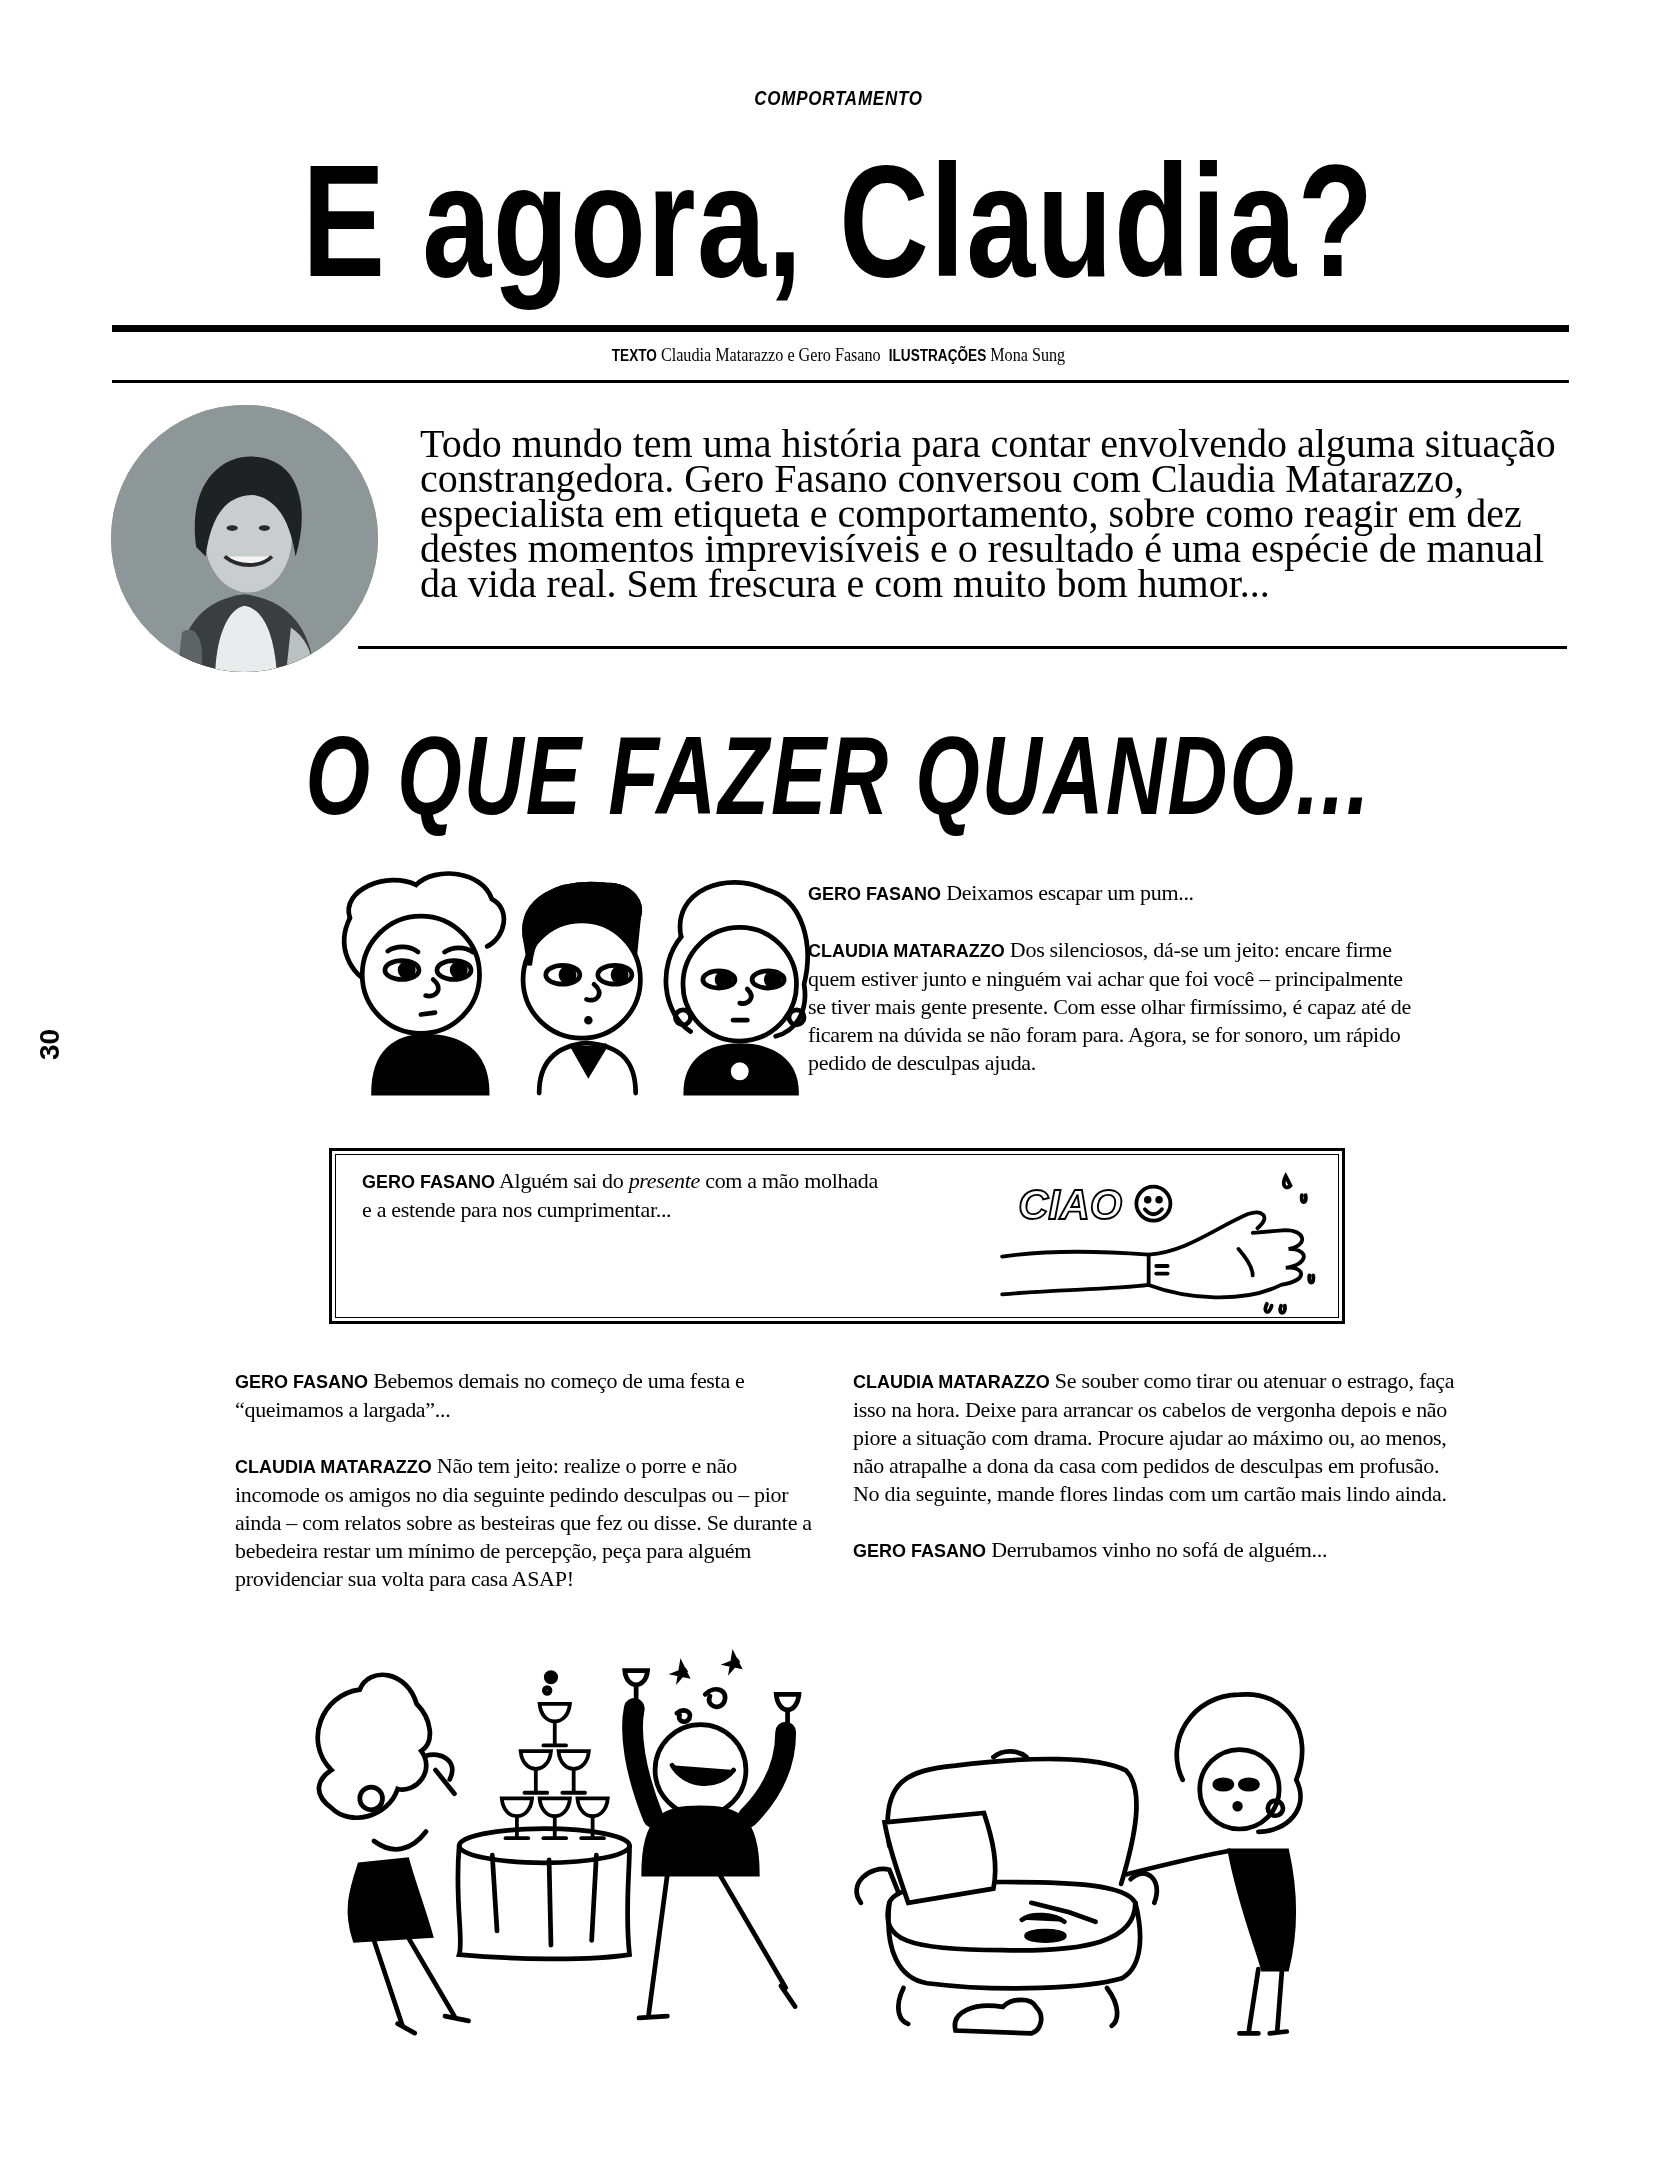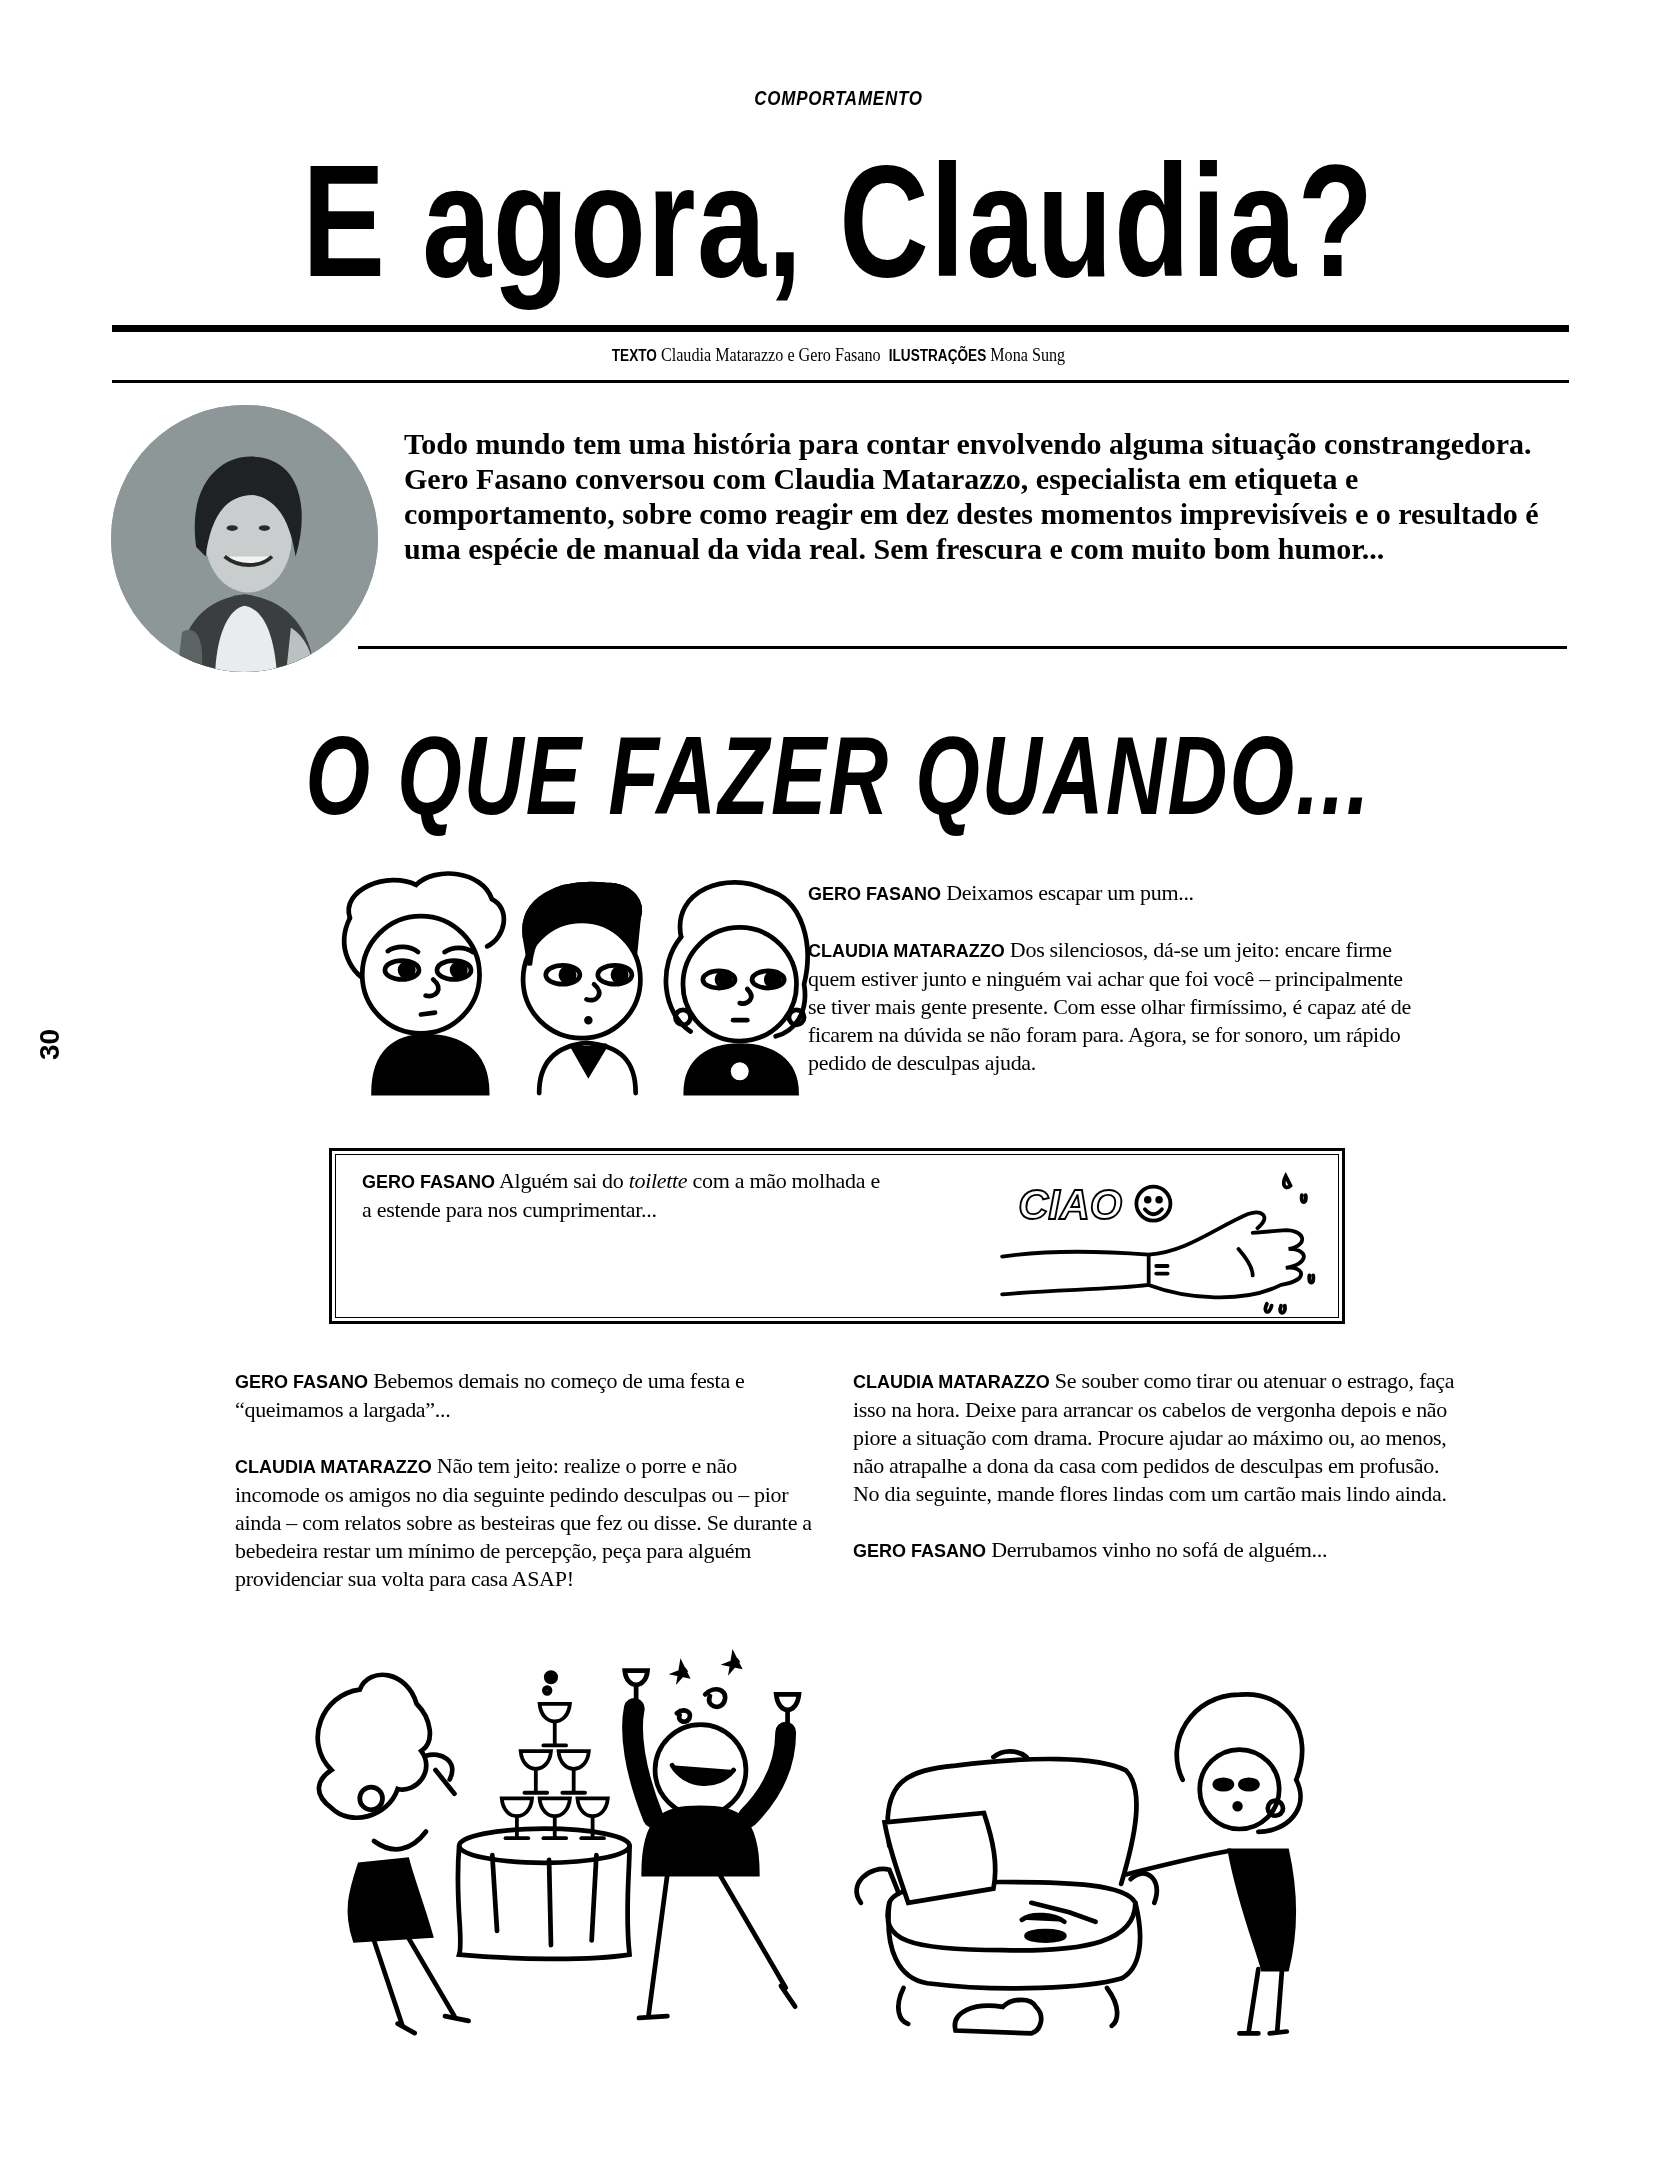--- a/index.html
+++ b/index.html
@@ -7,21 +7,21 @@
   .abs { position: absolute; }
 
   .section-label { left: 0; width: 1677px; top: 87px; text-align: center; font-family: "Liberation Sans", sans-serif; font-weight: 700; font-style: italic; font-size: 20px; letter-spacing: 0.9px; transform: scaleX(0.85); }
   .title { left: 0; width: 1677px; top: 131px; text-align: center; font-family: "Liberation Sans", sans-serif; font-weight: 700; font-size: 159px; line-height: 180px; letter-spacing: 1.9px; transform: scaleX(0.78); transform-origin: center; }
   .rule-thick { left: 112px; width: 1457px; top: 325px; height: 6.6px; background: #000; }
   .byline { left: 0; width: 1677px; top: 344px; text-align: center; font-size: 19px; transform: scaleX(0.85); }
   .byline b { font-family: "Liberation Sans", sans-serif; font-size: 16px; }
   .rule-thin { left: 112px; width: 1457px; top: 380px; height: 2.8px; background: #000; }
 
   .portrait { left: 111px; top: 405px; width: 267px; height: 267px; border-radius: 50%; background: #8c9494; overflow: hidden; }
-  .intro { left: 404px; top: 426px; width: 1155px; font-weight: 700; font-size: 30px; line-height: 35px; }
+  .intro { left: 420px; top: 426px; width: 1155px; font-weight: 400; font-size: 40px; line-height: 35px; }
   .rule-intro { left: 358px; width: 1209px; top: 646px; height: 2.8px; background: #000; }
 
   .heading { left: 0; width: 1677px; top: 714px; text-align: center; font-family: "Liberation Sans", sans-serif; font-weight: 700; font-style: italic; font-size: 112px; line-height: 123px; letter-spacing: 2.8px; transform: scaleX(0.74); }
 
   .page-num { left: 34px; top: 1060px; font-family: "Liberation Sans", sans-serif; font-weight: 700; font-size: 28px; transform: rotate(-90deg); transform-origin: left top; }
 
   .qa { font-size: 22px; line-height: 28px; letter-spacing: -0.3px; }
   .qa .speaker { font-family: "Liberation Sans", sans-serif; font-weight: 700; font-size: 18px; letter-spacing: 0; }
   .qa p { margin: 0 0 28px 0; }
 
@@ -113,21 +113,21 @@
   </svg>
 </div>
 
 <div class="abs qa qa1">
   <p><span class="speaker">GERO FASANO</span> <span>Deixamos escapar um pum...</span></p>
   <p><span class="speaker">CLAUDIA MATARAZZO</span> <span>Dos silenciosos, dá-se um jeito: encare firme quem estiver junto e ninguém vai achar que foi você – principalmente se tiver mais gente presente. Com esse olhar firmíssimo, é capaz até de ficarem na dúvida se não foram para. Agora, se for sonoro, um rápido pedido de desculpas ajuda.</span></p>
 </div>
 
 <div class="abs box"></div>
 <div class="abs qa qa2">
-  <p><span class="speaker">GERO FASANO</span> <span>Alguém sai do </span><i>toilette</i><span> com a mão molhada e a estende para nos cumprimentar...</span></p>
+  <p><span class="speaker">GERO FASANO</span> <span>Alguém sai do </span><i>presente</i><span> com a mão molhada e a estende para nos cumprimentar...</span></p>
 </div>
 <div class="abs" style="left:997px; top:1162px;font-weight:bold;">
   <svg width="379" height="156" viewBox="0 0 400 165" fill="none" stroke="#000" stroke-width="4" stroke-linecap="round">
     <text x="22" y="60" font-family="Liberation Sans, sans-serif" font-size="44" font-style="italic" fill="#fff" stroke="#000" stroke-width="2">CIAO</text>
     <circle cx="165" cy="44" r="18"></circle>
       <circle cx="159" cy="40" r="2" fill="#000"></circle>
       <circle cx="171" cy="40" r="2" fill="#000"></circle>
     <path d="M156 50 C162 57 168 57 174 50"></path>
     <path d="M5 100 C60 92 120 95 160 98 C200 95 230 70 265 55 C280 50 290 58 275 70"></path>
     <path d="M5 140 C60 135 120 135 160 130 C200 145 260 150 300 130 C330 125 325 110 305 112 C330 108 330 92 308 92 C330 88 325 72 305 72 L270 75"></path>

